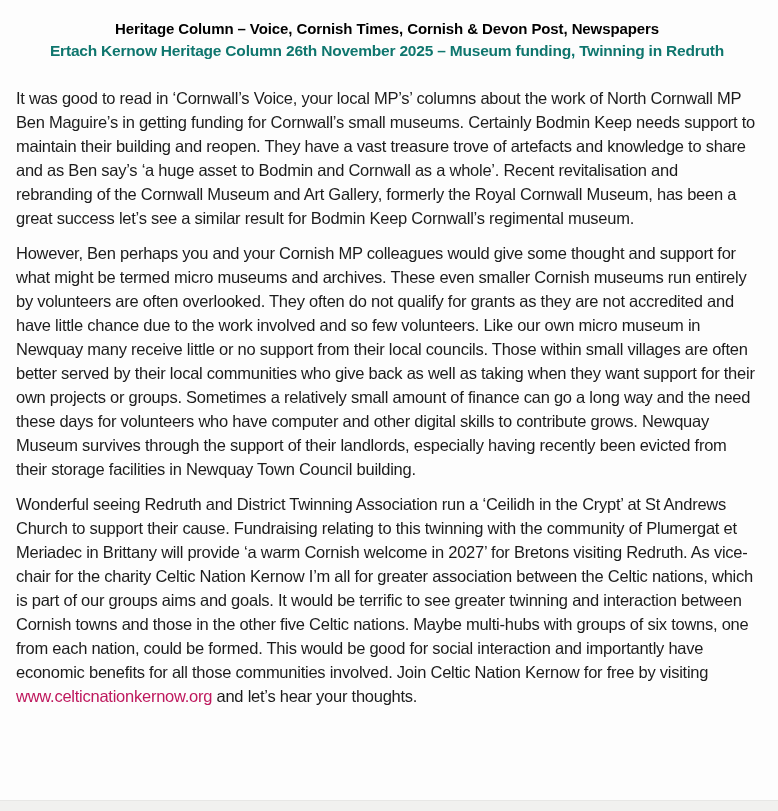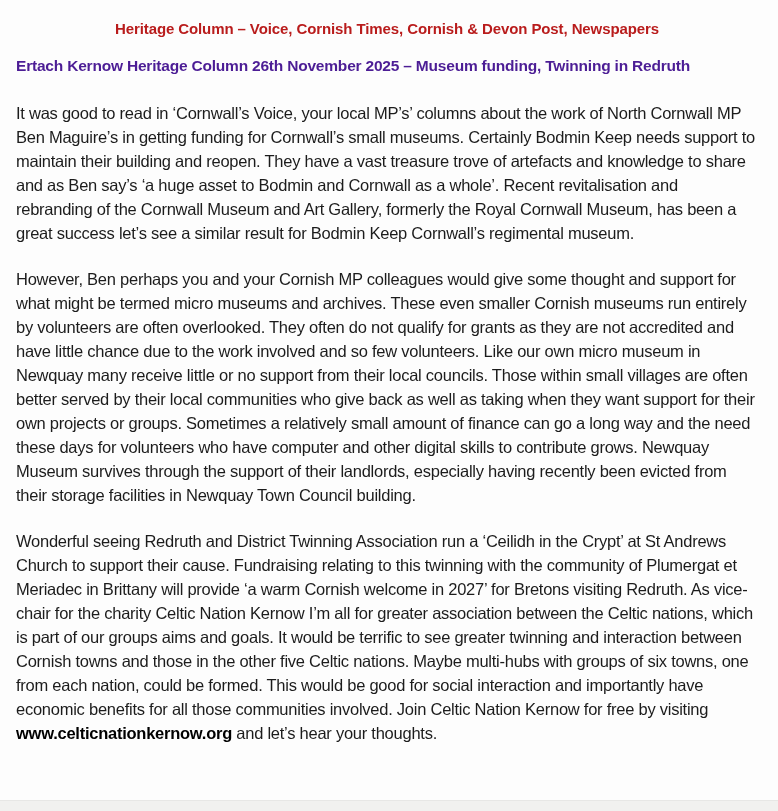--- a/index.html
+++ b/index.html
@@ -17,44 +17,44 @@
     background: #fdfdfd;
     padding: 10px 20px 0 16px;
   }
   .heading-1 {
     margin-top: 8px;
     text-align: center;
     font-size: 15px;
     font-weight: bold;
     line-height: 22px;
     letter-spacing: -0.1px;
-    color: #b91c1c;
+    color: #000000;
   }
   .heading-2 {
-    margin-top: 15px;
+    text-align: center;
     font-size: 15.5px;
     font-weight: bold;
     line-height: 22px;
     letter-spacing: -0.2px;
-    color: #4c1d95;
+    color: #0f766e;
   }
   .body-para {
-    margin-top: 22px;
+    margin-top: 11px;
     font-size: 16.5px;
     line-height: 24px;
     letter-spacing: -0.25px;
     color: #1c1c1c;
     text-align: left;
   }
   .body-para.first {
     margin-top: 24px;
   }
   a.site-link {
-    color: #000000;
-    font-weight: bold;
+    color: #be185d;
+    font-weight: normal;
     text-decoration: none;
     cursor: pointer;
   }
   .footer-strip {
     position: absolute;
     left: 0;
     bottom: 0;
     width: 778px;
     height: 11px;
     background: #f1f1ef;

